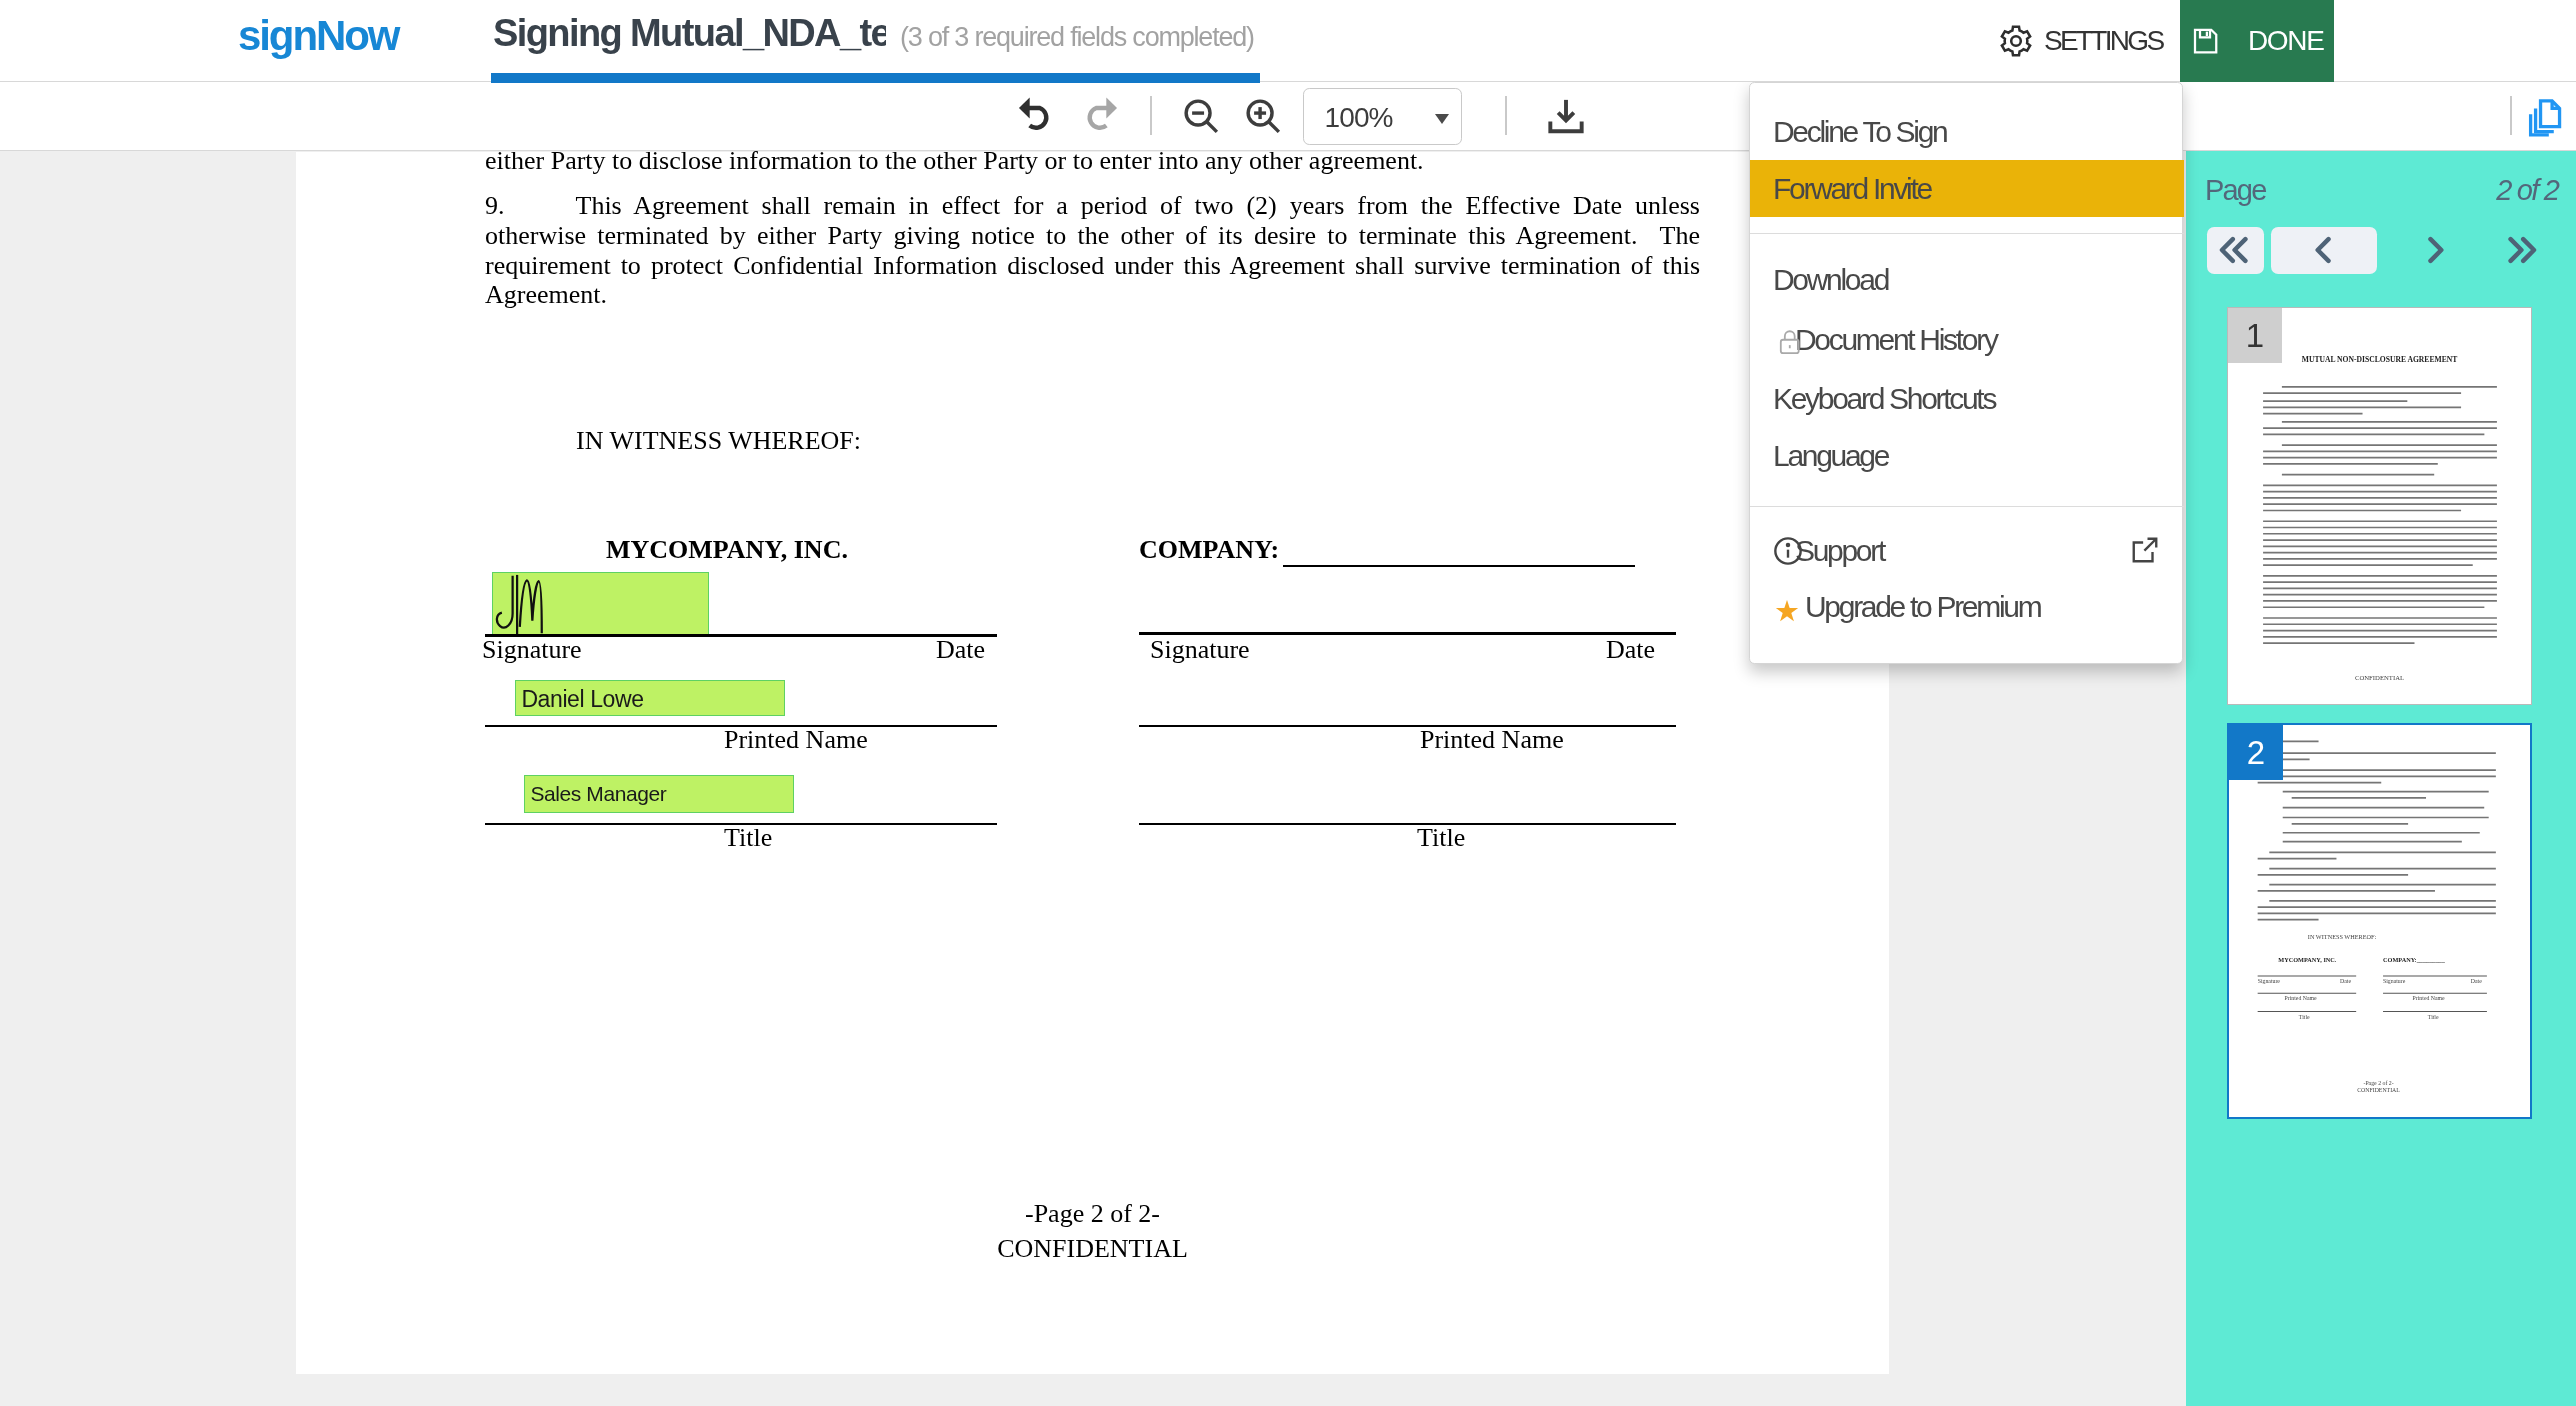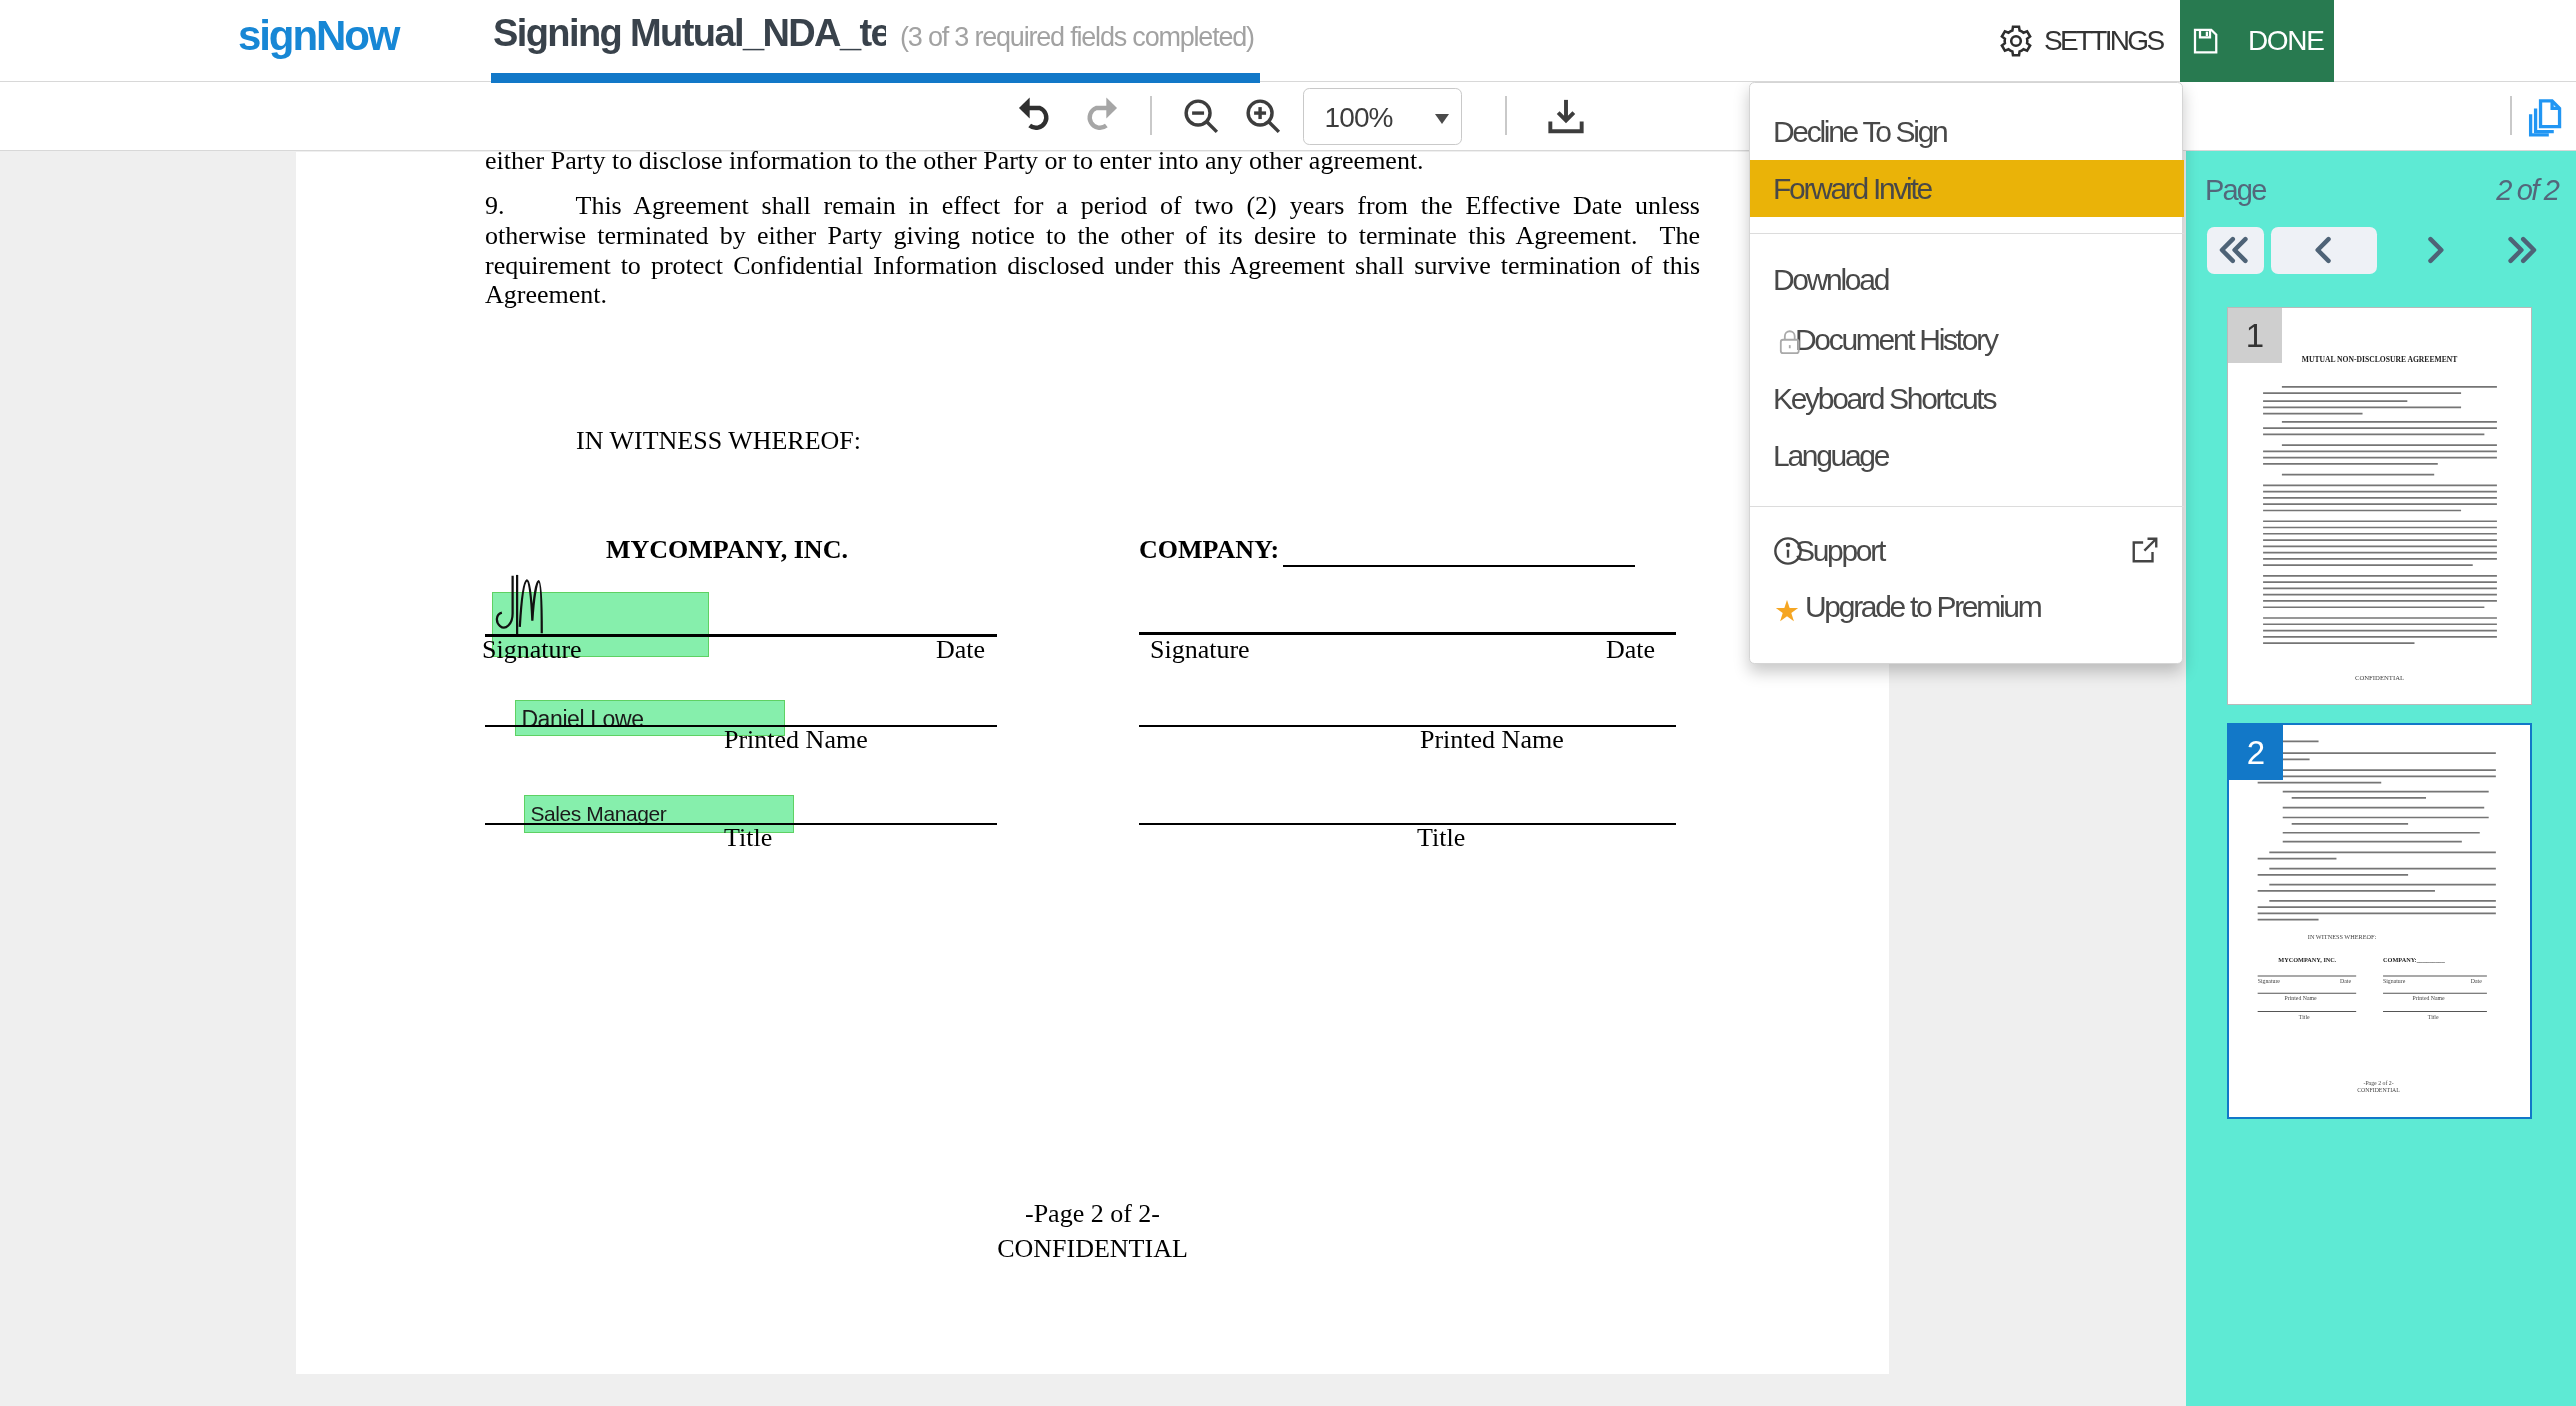--- a/index.html
+++ b/index.html
@@ -25,21 +25,21 @@
 #zoomsel .pct { position:absolute; left:20.6px; top:12.5px; font-size:28px; color:#3c3c3c; letter-spacing:-0.9px; }
 #zoomsel .caret { position:absolute; left:131px; top:25px; width:0; height:0; border-left:7.2px solid transparent; border-right:7.2px solid transparent; border-top:10px solid #4a4a4a; }
 
 
 #canvas { position:absolute; left:0; top:153px; width:2186px; height:1253px; background:#efefef;padding-left:46px; }
 #page { position:absolute; left:296px; top:-0.9px; width:1593px; height:1222px; background:#fff; font-family:"Liberation Serif", serif; color:#000; }
 #page .t { position:absolute; font-size:26px; line-height:30px; white-space:nowrap; }
 #page .j { position:absolute; font-size:26px; line-height:30px; white-space:nowrap; text-align:justify; text-align-last:justify; }
 #page .b { font-weight:bold; }
 .sigline { position:absolute; height:2.7px; background:#000; }
-.gfield { position:absolute; background:#86efac; border:1.8px solid #5ed163;margin-top:20px; }
+.gfield { position:absolute; background:#bef264; border:1.8px solid #5ed163; }
 
 
 #sidebar { position:absolute; left:2186px; top:82px; width:390px; height:1324px; background:#5eead4; }
 #sidebar .toprow { position:absolute; left:0; top:0; width:390px; height:69px; background:#fff; border-bottom:1.8px solid #d8d8d8; }
 #pageLbl { position:absolute; left:19px; top:92px; font-size:29px; color:#53677b; letter-spacing:-1.8px; }
 #pageNum { position:absolute; right:18px; top:92px; font-size:29px; color:#53677b; letter-spacing:-1.8px;font-style:italic; }
 .navbtn { position:absolute; top:145px; height:47px; background:#eef1f6; border-radius:7.2px; }
 .thumb { position:absolute; left:41px; width:305px; background:#fff; }
 .thumblbl { position:absolute; left:0; top:0; width:54px; height:55px; display:flex; align-items:center; justify-content:center; font-size:33px; z-index:2; }
 

